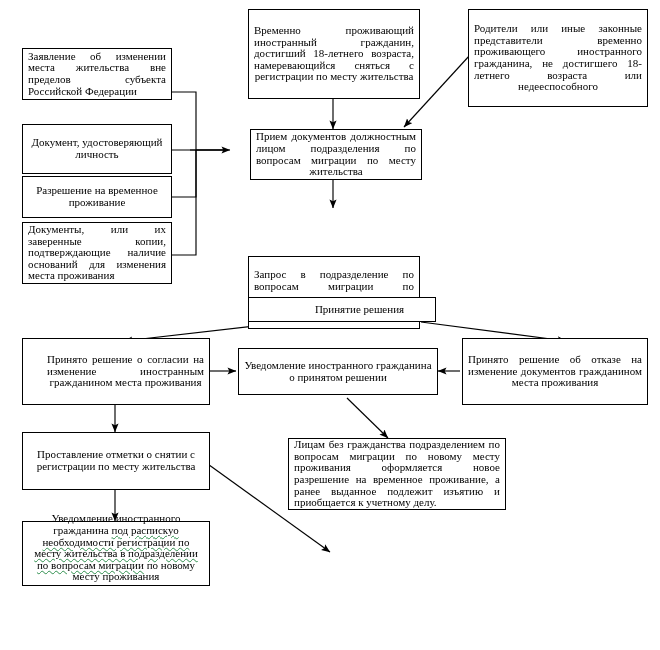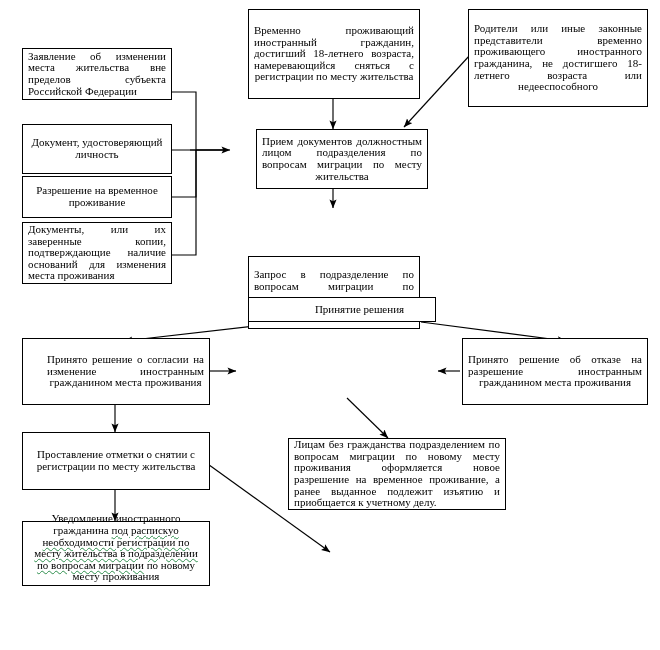--- a/index.html
+++ b/index.html
@@ -122,39 +122,42 @@
   </div>
 
   <div class="node" style="left:22px; top:176px; width:150px; height:42px;">
     <span class="txt">Разрешение на временное проживание</span>
   </div>
 
   <div class="node just" style="left:22px; top:222px; width:150px; height:62px;">
     <span class="txt">Документы, или их заверенные копии, подтверждающие наличие оснований для изменения места проживания</span>
   </div>
 
-  <div class="node just-c" style="left:256px; top:129px; width:172px; height:60px;">
+  <div class="node just-c" style="left:250px; top:129px; width:172px; height:51px;">
     <span class="txt">Прием документов должностным лицом подразделения по вопросам миграции по месту жительства</span>
   </div>
 
   <div class="node just-c" style="left:248px; top:208px; width:172px; height:73px;margin-top:48px;">
     <span class="txt">Запрос в подразделение по вопросам миграции по предполагаемому месту жительства</span>
   </div>
 
   <div class="node" style="left:248px; top:297px; width:188px; height:25px;padding-left:40px;">
     <span class="txt">Принятие решения</span>
   </div>
 
   <div class="node just-c" style="left:22px; top:338px; width:188px; height:67px;padding-left:24px;">
     <span class="txt">Принято решение о согласии на изменение иностранным гражданином места проживания</span>
   </div>
 
+  <div class="node" style="left:238px; top:348px; width:200px; height:47px;">
+    <span class="txt">Уведомление иностранного гражданина о принятом решении</span>
+  </div>
 
   <div class="node just-c" style="left:462px; top:338px; width:186px; height:67px;">
-    <span class="txt">Принято решение об отказе на разрешение иностранным гражданином места проживания</span>
+    <span class="txt">Принято решение об отказе на изменение документов гражданином места проживания</span>
   </div>
 
   <div class="node" style="left:22px; top:432px; width:188px; height:58px;">
     <span class="txt">Проставление отметки о снятии с регистрации по месту жительства</span>
   </div>
 
   <div class="node just" style="left:288px; top:438px; width:218px; height:72px;">
     <span class="txt">Лицам без гражданства подразделением по вопросам миграции по новому месту проживания оформляется новое разрешение на временное проживание, а ранее выданное подлежит изъятию и приобщается к учетному делу.</span>
   </div>
 

